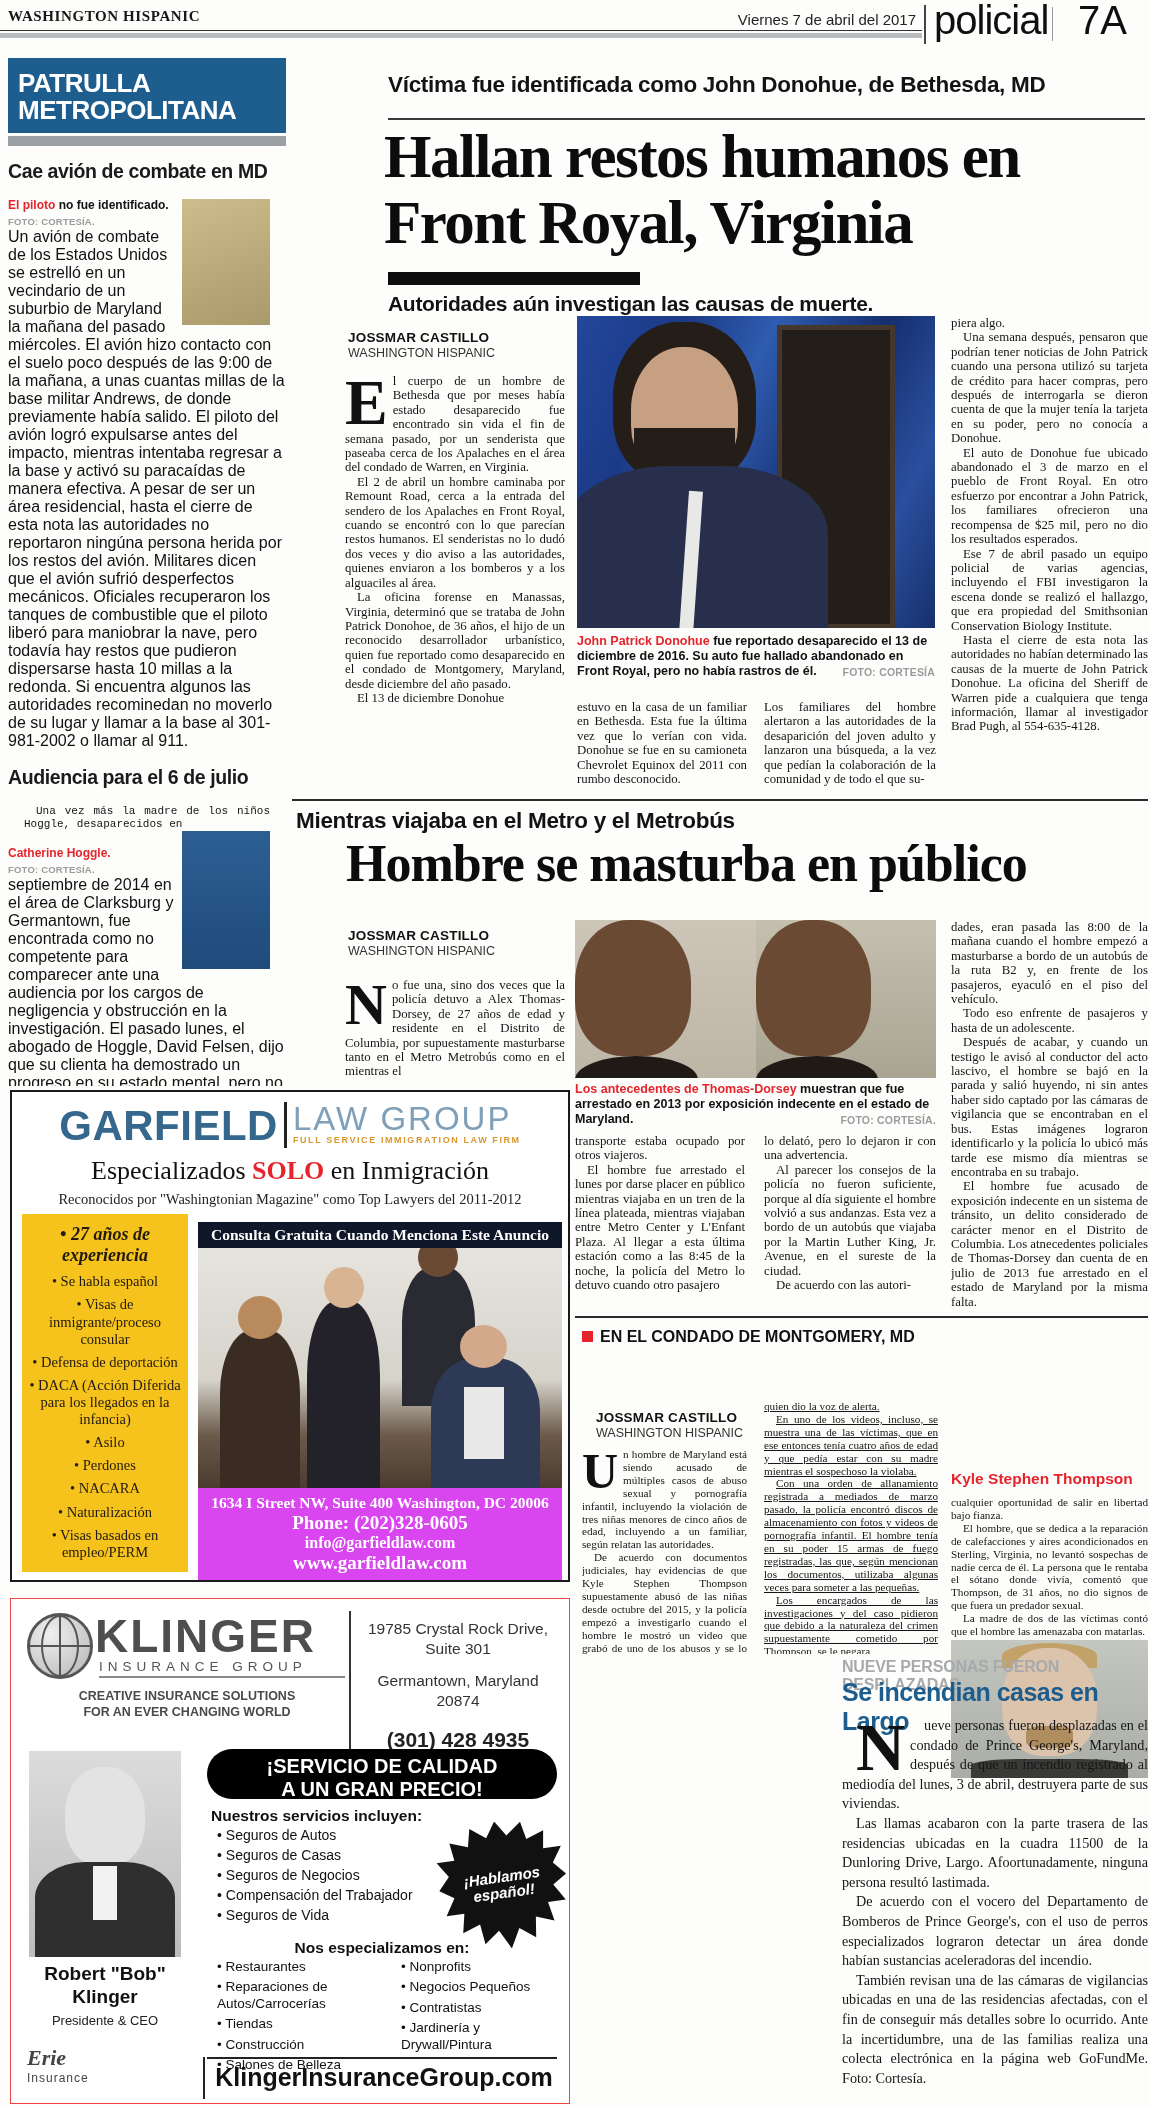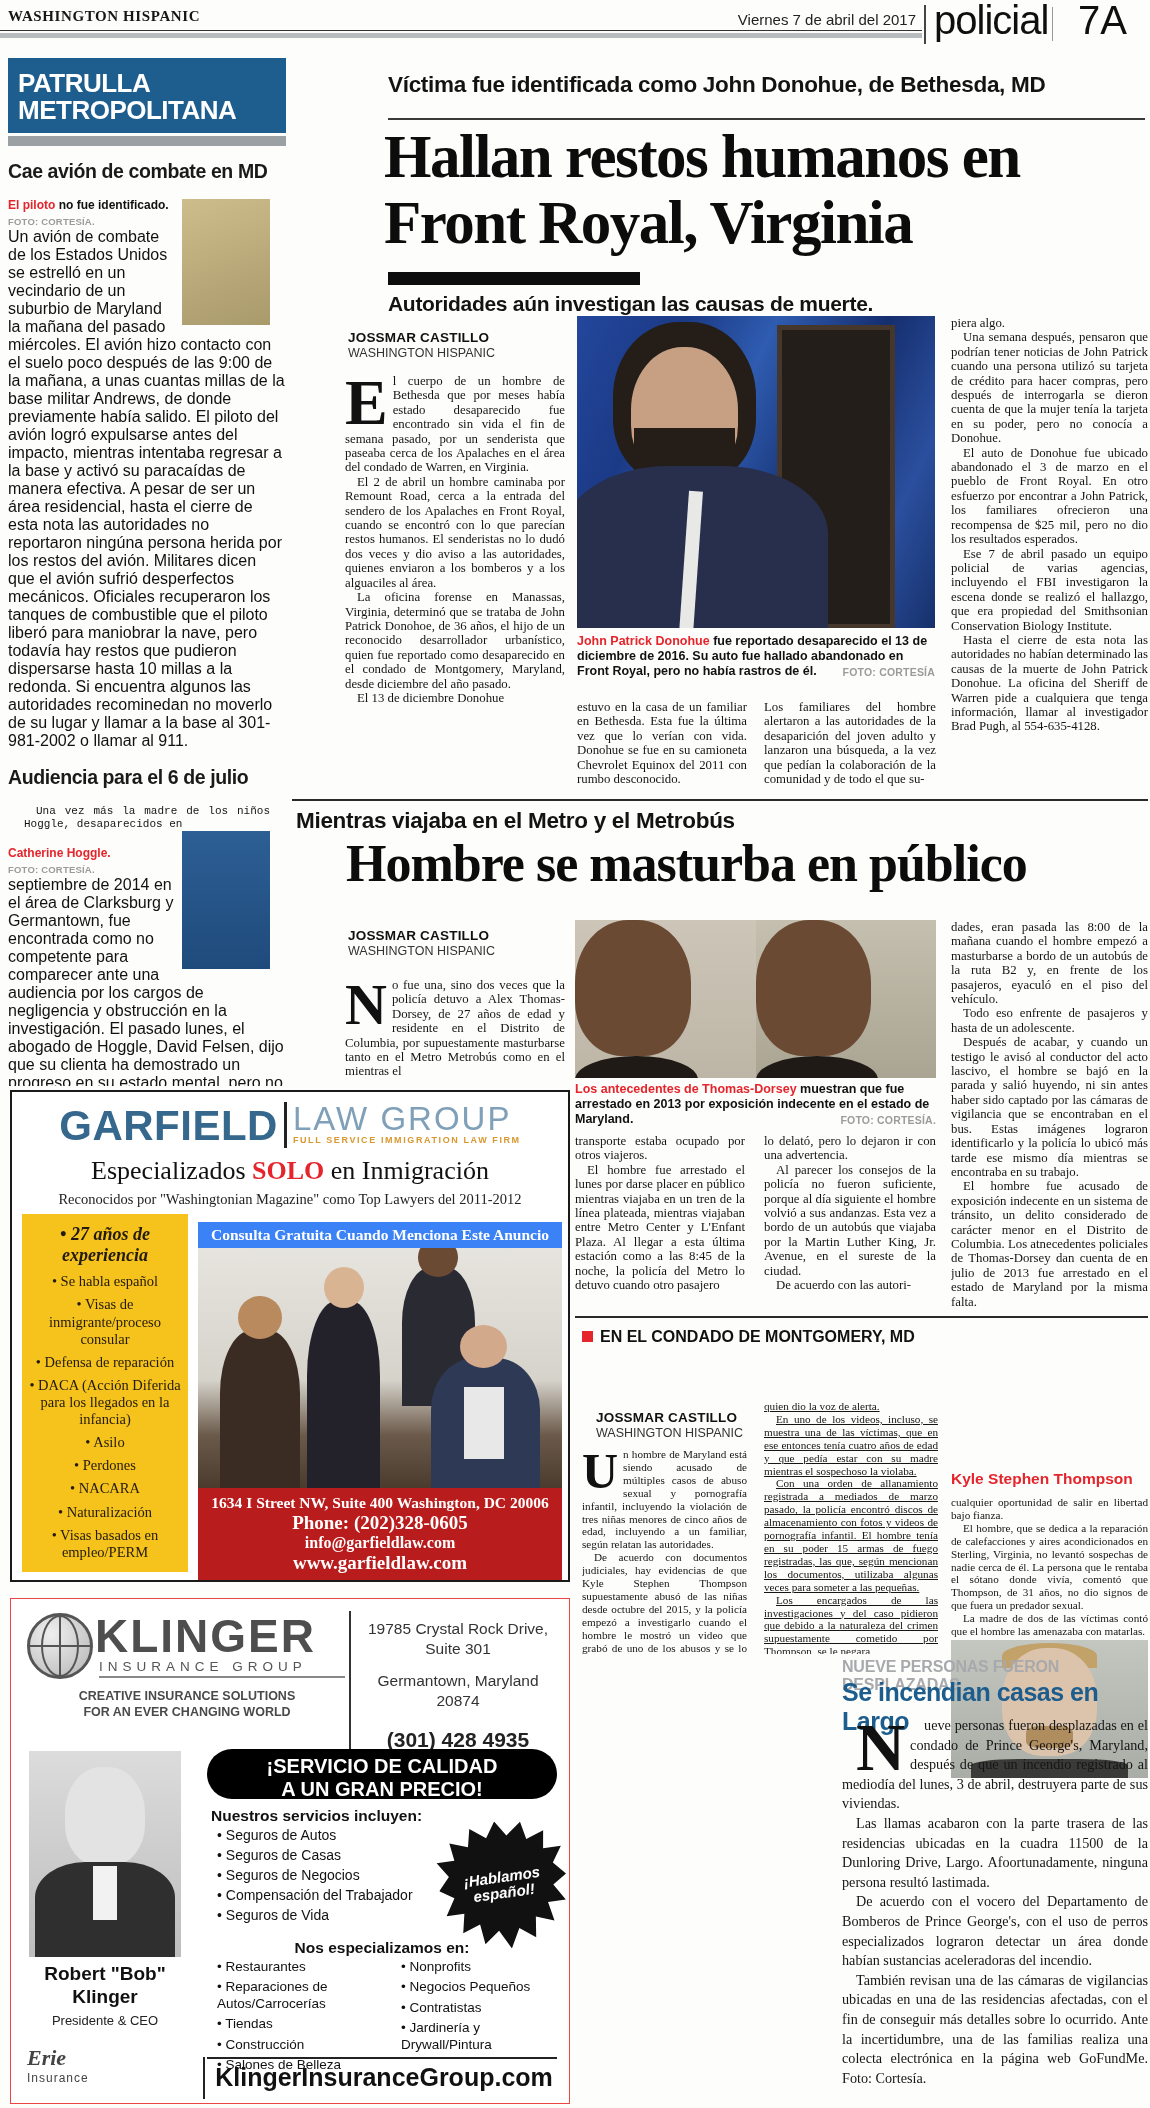--- a/index.html
+++ b/index.html
@@ -97,25 +97,25 @@
   .g-line2{position:absolute;left:0;top:64px;width:100%;text-align:center;
            font-family:"Liberation Serif",serif;font-size:26px;color:#111;}
   .g-line2 .red{font-weight:700;}
   .g-recog{position:absolute;left:0;top:99px;width:100%;text-align:center;
            font-family:"Liberation Serif",serif;font-size:14.5px;color:#222;}
   .g-yellow{position:absolute;left:10px;top:122px;width:166px;height:358px;background:#f5c31c;
             box-sizing:border-box;padding:10px 7px;text-align:center;
             font-family:"Liberation Serif",serif;color:#231a10;}
   .g-yellow .exp{font-size:18px;font-weight:700;font-style:italic;line-height:1.15;margin-bottom:8px;}
   .g-yellow p{margin:0 0 6px 0;font-size:14.5px;line-height:1.18;}
-  .g-banner{position:absolute;left:186px;top:130px;width:364px;height:26px;background:#3b82f6;color:#fff;
+  .g-banner{position:absolute;left:186px;top:130px;width:364px;height:26px;background:#0f172a;color:#fff;
             font-family:"Liberation Serif",serif;font-weight:700;font-size:15.5px;line-height:26px;
             text-align:center;box-sizing:border-box;}
   .g-photo{position:absolute;left:186px;top:156px;width:364px;height:240px;}
-  .g-blue{position:absolute;left:186px;top:396px;width:364px;height:92px;background:#b91c1c;color:#fff;
+  .g-blue{position:absolute;left:186px;top:396px;width:364px;height:92px;background:#d946ef;color:#fff;
           font-family:"Liberation Serif",serif;font-weight:700;text-align:center;box-sizing:border-box;padding-top:6px;}
   .g-blue .a1{font-size:15.5px;}
   .g-blue .a2{font-size:19px;}
   .g-blue .a3{font-size:16px;}
   .g-blue .a4{font-size:19px;}
   
   .klinger{position:absolute;left:10px;top:1598px;width:560px;height:506px;background:#fff;
            border:1px solid #ef4444;box-sizing:border-box;}
   .k-globe{position:absolute;left:16px;top:14px;width:60px;height:60px;border-radius:50%;
            border:3px solid #555;background:
@@ -351,21 +351,21 @@
         <span class="g-brand2" style="display:block;">LAW GROUP</span>
         <span class="g-tag" style="display:block;">FULL SERVICE IMMIGRATION LAW FIRM</span>
       </span>
     </div>
     <div class="g-line2">
       <span>Especializados </span><span class="red">SOLO</span><span> en Inmigración</span>
     </div>
     <div class="g-recog">Reconocidos por "Washingtonian Magazine" como Top Lawyers del 2011-2012</div>
     <div class="g-yellow">
       <div class="exp">• 27 años de experiencia</div>
-      <span><p>• Se habla español</p><p>• Visas de inmigrante/proceso consular</p><p>• Defensa de reparación</p><p>• DACA (Acción Diferida para los llegados en la infancia)</p><p>• Asilo</p><p>• Perdones</p><p>• NACARA</p><p>• Naturalización</p><p>• Visas basados en empleo/PERM</p></span>
+      <span><p>• Se habla español</p><p>• Visas de inmigrante/proceso consular</p><p>• Defensa de deportación</p><p>• DACA (Acción Diferida para los llegados en la infancia)</p><p>• Asilo</p><p>• Perdones</p><p>• NACARA</p><p>• Naturalización</p><p>• Visas basados en empleo/PERM</p></span>
     </div>
     <div class="g-banner">Consulta Gratuita Cuando Menciona Este Anuncio</div>
     <div class="g-photo ph ph-team">
       <div class="p3"></div>
         <div class="p3h"></div>
         <div class="p1"></div>
         <div class="p1h"></div>
         <div class="p2"></div>
         <div class="p2h"></div>
         <div class="p4"></div>

